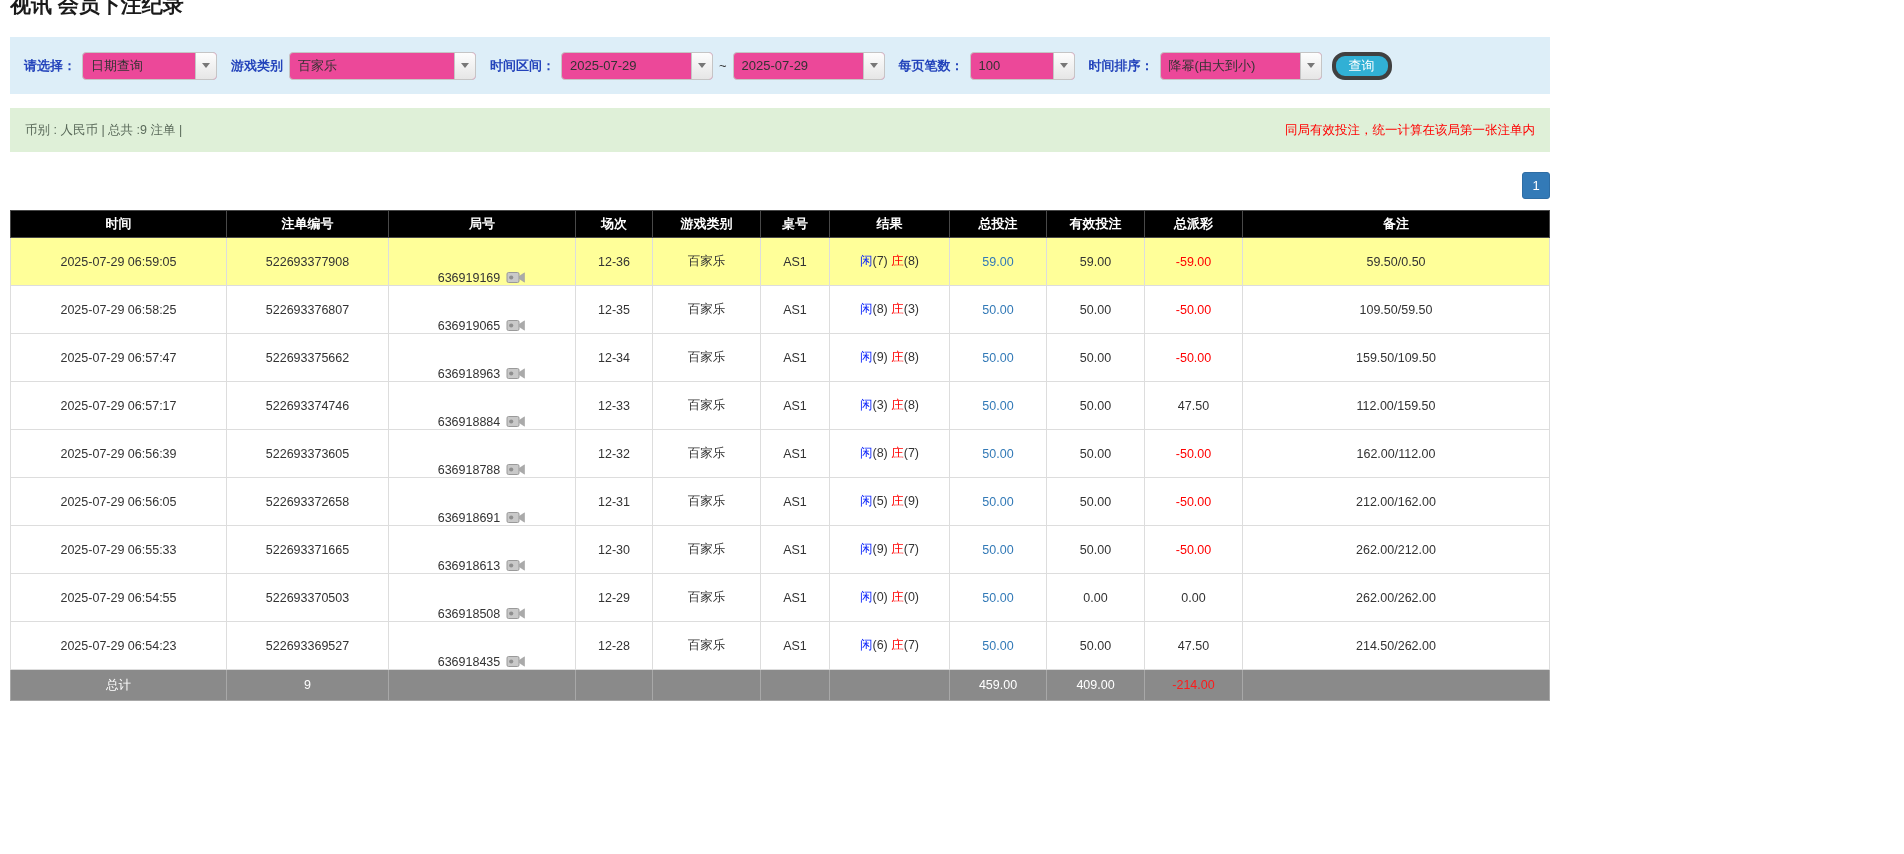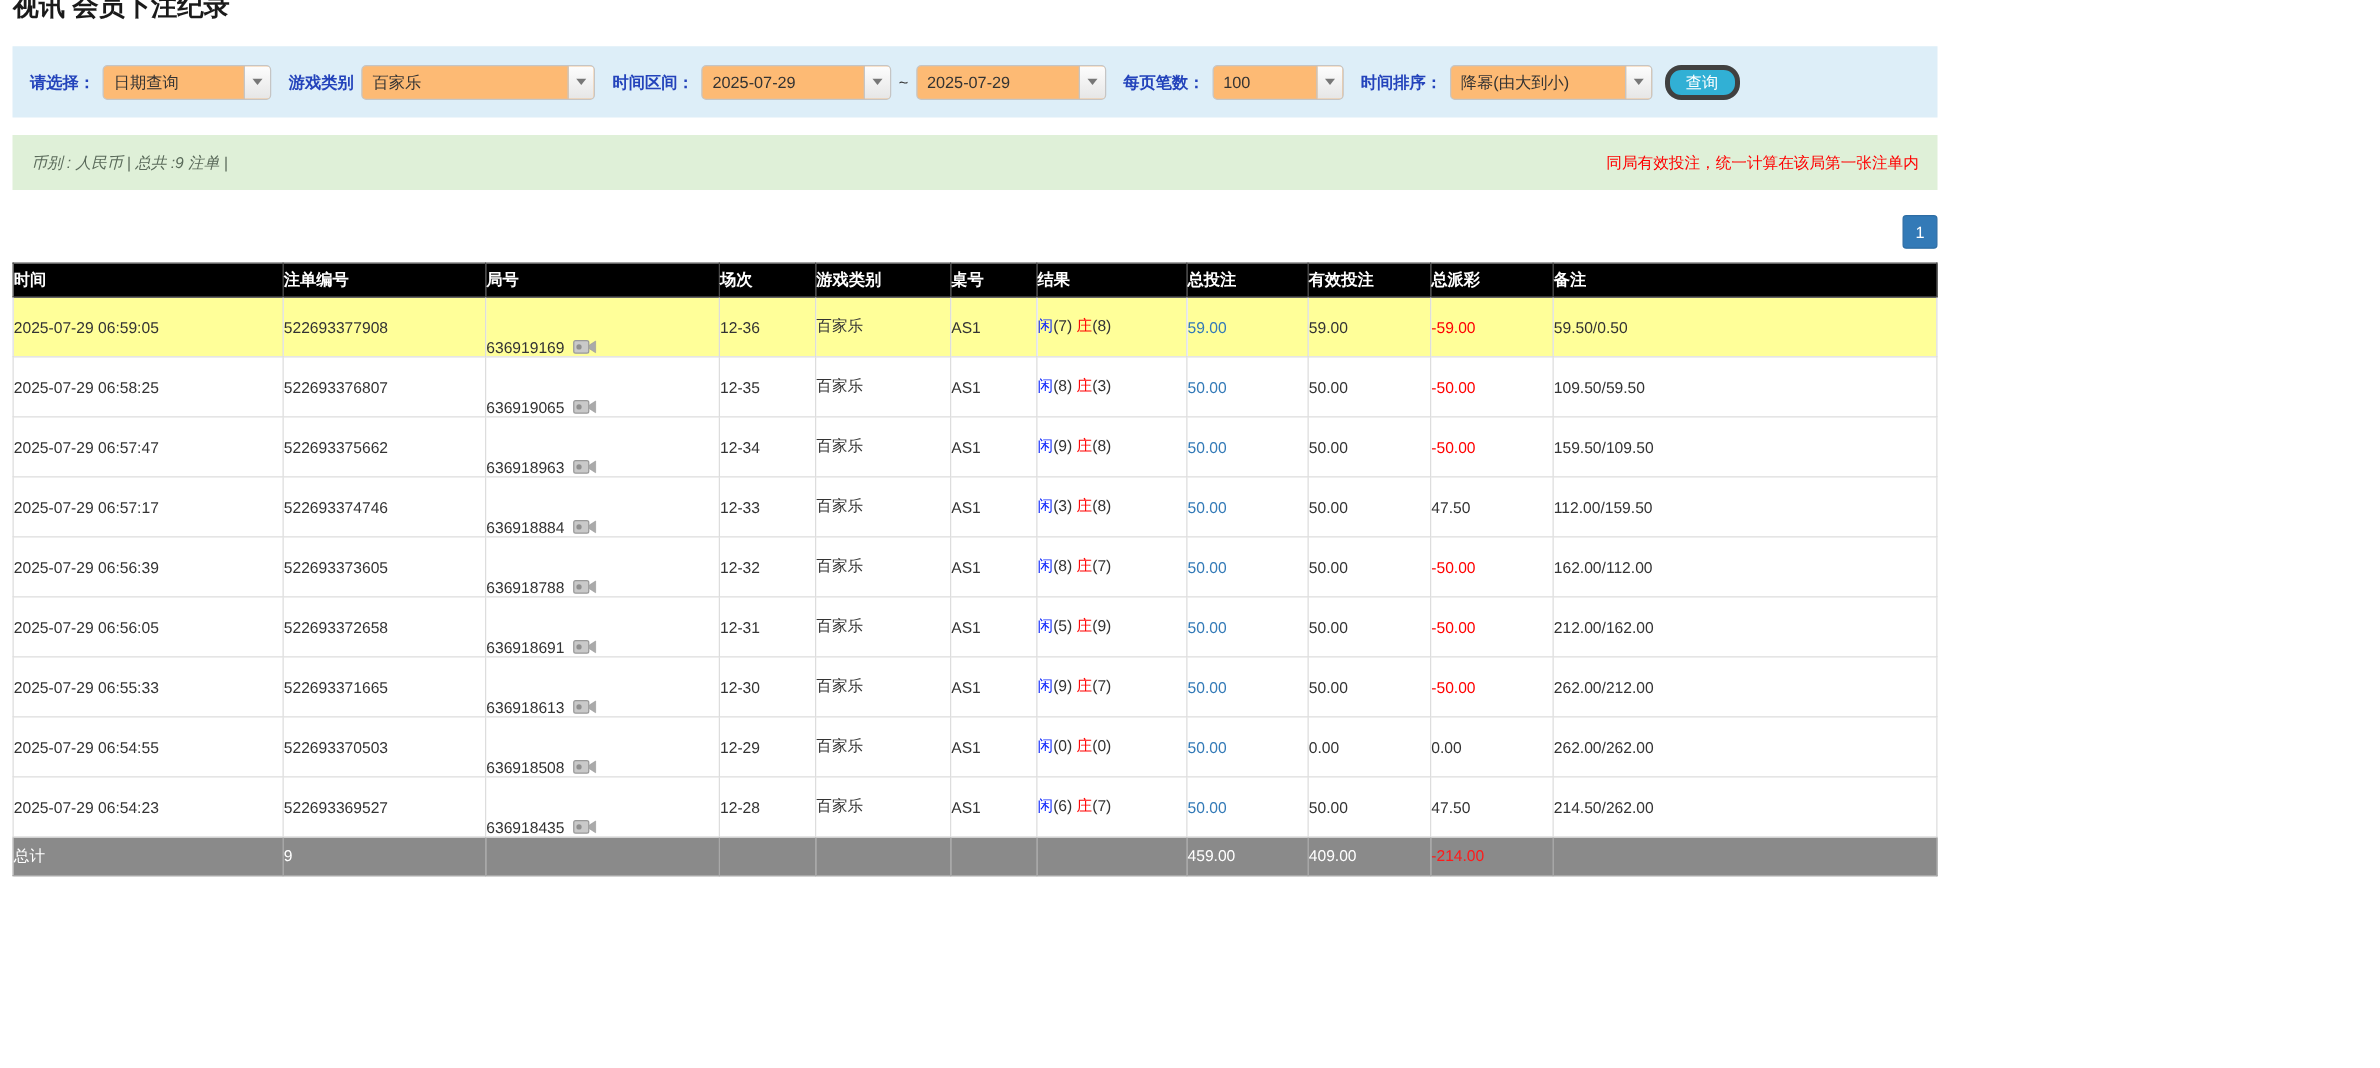--- a/index.html
+++ b/index.html
@@ -23,21 +23,21 @@
     background: #ddeef8;
     padding: 8px 14px;
     height: 57px;
     display: flex;
     align-items: center;
   }
   .flabel { color: #2343bb; font-weight: bold; font-size: 13px; white-space: nowrap; margin-right: 6px; }
   .flabel.spaced { margin-left: 14px; }
   .combo {
     display: inline-flex; align-items: stretch;
-    background: #fdba74; border: 1px solid #c5c5c5; border-radius: 4px;
+    background: #ec4899; border: 1px solid #c5c5c5; border-radius: 4px;
     height: 28px; overflow: hidden;
   }
   .combo-input {
     border: none; outline: none; padding: 0 8px; font-size: 13px;
     flex: 1; min-width: 0; color: #333; font-family: inherit; background: transparent;
   }
   .combo-arrow {
     width: 21px; border-left: 1px solid #c5c5c5;
     background: linear-gradient(#fdfdfd, #e6e6e6);
     display: flex; align-items: center; justify-content: center; cursor: pointer;
@@ -52,33 +52,33 @@
   }
 
   
   .summary-bar {
     margin-top: 14px;
     background: #dff0d8;
     height: 44px; padding: 0 15px;
     display: flex; align-items: center; justify-content: space-between;
     font-size: 12.5px;
   }
-  .summary-info { color: #5a6a5a; font-style: italic; }
+  .summary-info { color: #5a6a5a; }
   .summary-notice { color: #ff0000; }
 
   
   .pagination { display: flex; justify-content: flex-end; margin: 20px 0 11px; }
   .page-btn {
     min-width: 28px; height: 27px;
     background: #337ab7; border: 1px solid #2e6da4; color: #fff;
     border-radius: 3px; font-size: 13px; cursor: pointer; font-family: inherit;
   }
 
   
-  table.bet-table { width: 100%; border-collapse: collapse; table-layout: fixed; text-align: left; }
+  table.bet-table { width: 100%; border-collapse: collapse; table-layout: fixed; text-align: center; }
   thead th {
     background: #000; color: #fff; font-weight: bold; font-size: 13px;
     height: 27px; border: 1px solid #484848;
   }
   tbody td {
     height: 44px; background: #fff;
     border: 1px solid #ddd; font-size: 12.5px; color: #333;
     overflow: hidden; white-space: nowrap;
   }
   tr.highlight td { background: #ffff99; }

